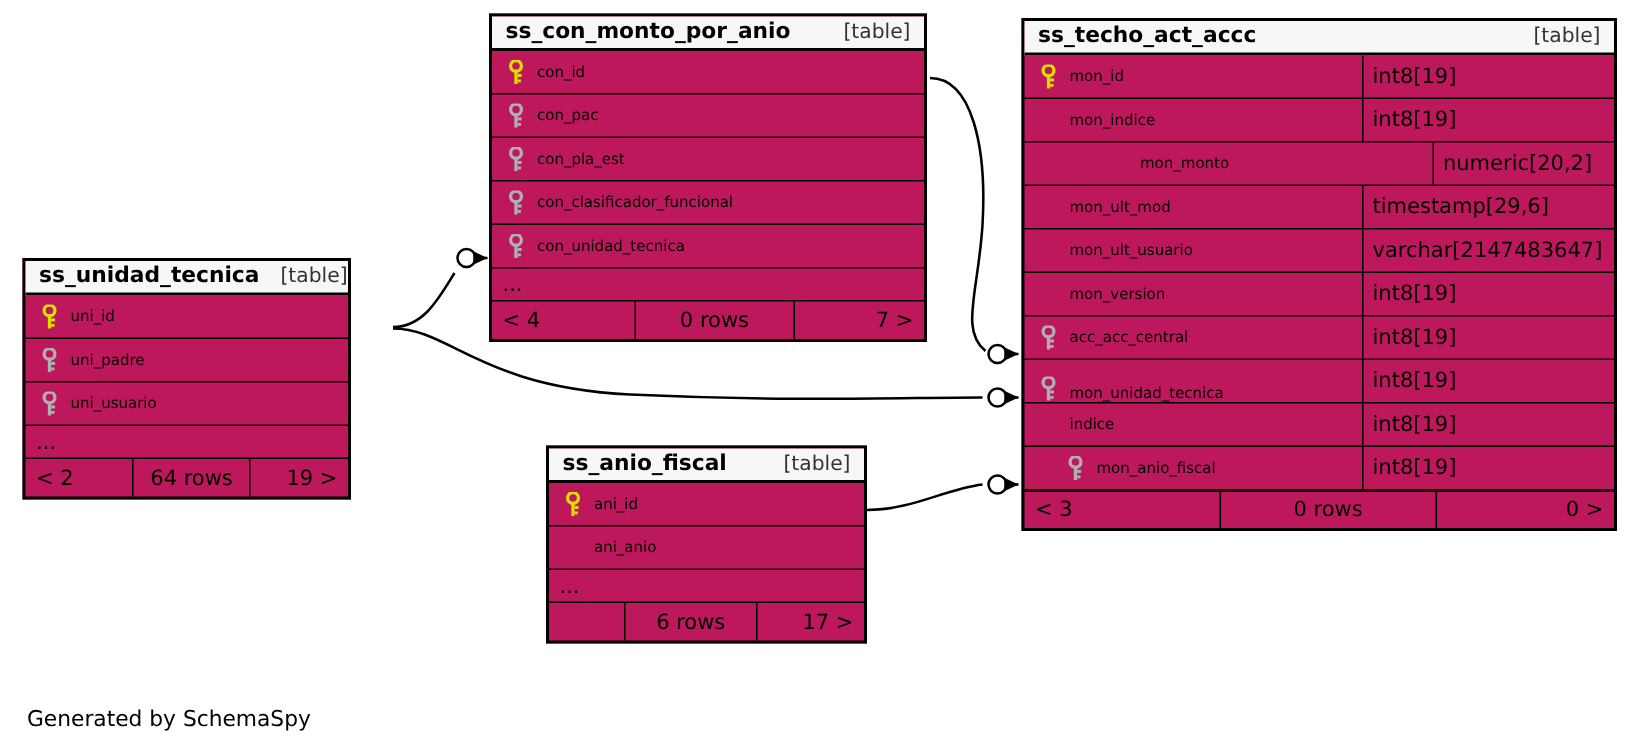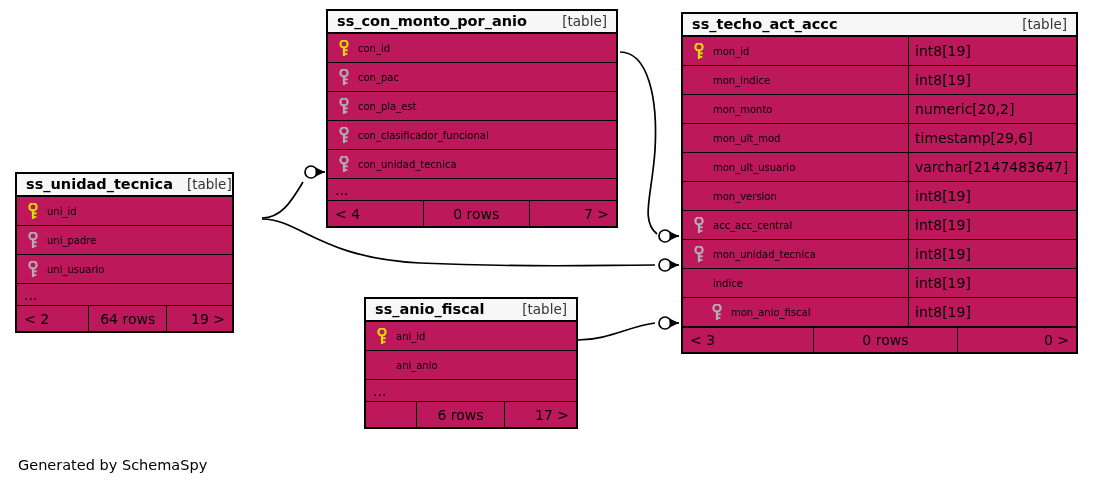--- a/index.html
+++ b/index.html
@@ -369,21 +369,21 @@
 
     <div class="col-row">
       <div class="col-name" style="width:225px; flex:0 0 225px;">
         <span class="keyslot"></span>
         <span>mon_indice</span>
       </div>
       <div class="col-type" style="flex:1 1 auto;">int8[19]</div>
     </div>
 
     <div class="col-row">
-      <div class="col-name" style="width:225px; flex:0 0 225px;">
+      <div class="col-name" style="width:225px; flex:0 0 225px;margin-left:47px;">
         <span class="keyslot"></span>
         <span>mon_monto</span>
       </div>
       <div class="col-type" style="flex:1 1 auto;">numeric[20,2]</div>
     </div>
 
     <div class="col-row">
       <div class="col-name" style="width:225px; flex:0 0 225px;">
         <span class="keyslot"></span>
         <span>mon_ult_mod</span>
@@ -416,21 +416,21 @@
               <rect x="7.1" y="9.3" width="2.6" height="2" fill="#b0b0b0"></rect>
               <rect x="7.1" y="13" width="2.2" height="1.9" fill="#b0b0b0"></rect>
             </svg>
         </span>
         <span>acc_acc_central</span>
       </div>
       <div class="col-type" style="flex:1 1 auto;">int8[19]</div>
     </div>
 
     <div class="col-row">
-      <div class="col-name" style="width:225px; flex:0 0 225px;">
+      <div class="col-name" style="width:225px; flex:0 0 225px;align-items:flex-end;">
         <span class="keyslot">
           <svg width="12" height="17" viewBox="0 0 12 17">
               <circle cx="6" cy="4" r="3.6" fill="none" stroke="#b0b0b0" stroke-width="2.2"></circle>
               <rect x="4.9" y="6.5" width="2.2" height="9.5" fill="#b0b0b0"></rect>
               <rect x="7.1" y="9.3" width="2.6" height="2" fill="#b0b0b0"></rect>
               <rect x="7.1" y="13" width="2.2" height="1.9" fill="#b0b0b0"></rect>
             </svg>
         </span>
         <span>mon_unidad_tecnica</span>
       </div>
@@ -460,15 +460,15 @@
       <div class="col-type" style="flex:1 1 auto;">int8[19]</div>
     </div>
 
     <div class="footer-row" style="border-top:1px solid #000;">
       <div class="foot-cell foot-left" style="width:33%;">&lt; 3</div>
       <div class="foot-cell foot-mid" style="width:37%;">0 rows</div>
       <div class="foot-cell foot-right" style="width:30%;">0 &gt;</div>
     </div>
   </div>
 
-  <div class="credit" style="left:18px; top:457px;">Generated by SchemaSpy</div>
+  <div class="credit" style="left:18px; top:472px;">Generated by SchemaSpy</div>
 
 </div>
 
 </body></html>

